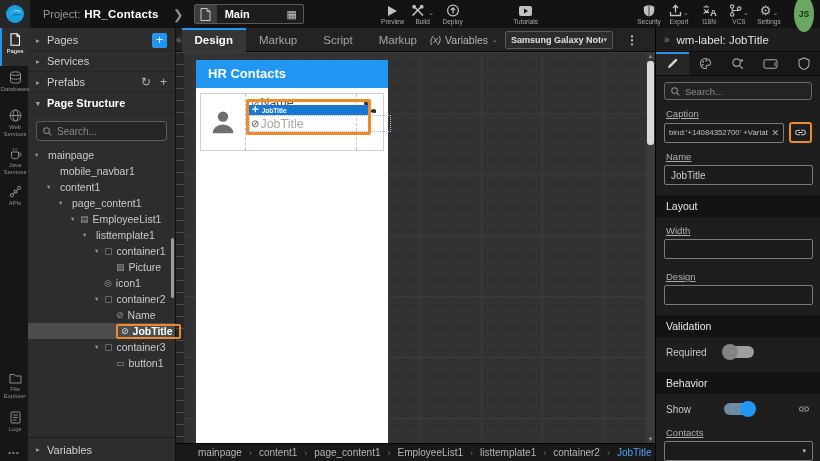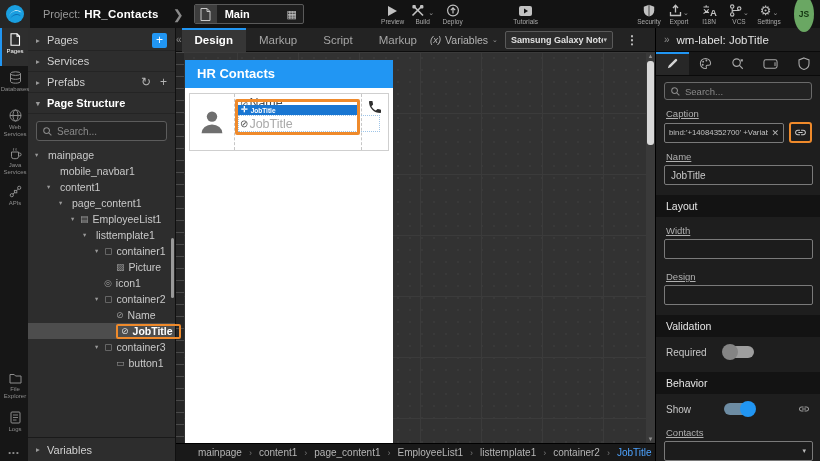--- a/index.html
+++ b/index.html
@@ -86,21 +86,21 @@
   .saveic { padding:0 6px 0 3px; cursor:pointer; display:flex; align-items:center; }
 
   .canvas { position:relative; height:391px; background-color:#323232;
             background-image:
               linear-gradient(#3b3b3b 1px, transparent 1px),
               linear-gradient(90deg, #3b3b3b 1px, transparent 1px),
               radial-gradient(#393939 .8px, transparent .9px);
             background-size:61px 61px, 61px 61px, 12px 12px; overflow:hidden; }
   .ruler { position:absolute; left:0; top:0; width:8px; height:100%; background:#262626;
            background-image:repeating-linear-gradient(180deg,#4a4a4a 0 1px, transparent 1px 12px); }
-  .phone { position:absolute; left:9px; top:8px; width:208px; height:383px; background:#fff; }
+  .phone { position:absolute; left:20px; top:8px; width:192px; height:383px; background:#fff; }
   .phead { height:28px; background:#2196f3; color:#fff; font-weight:bold; font-size:13px; line-height:28px;
            padding-left:12px; }
   .pcard { margin:5px 4px 0; border:1px solid #cfcfcf; height:58px; display:flex; position:relative; }
   .pav { width:44px; display:flex; align-items:center; justify-content:center; }
   .pmid { flex:1; border-left:1px dashed #c6c6c6; border-right:1px dashed #c6c6c6; position:relative; padding:2px 0 0 5px; overflow:visible; }
   .pname { font-size:12.5px; color:#4a4a4a; display:flex; align-items:center; gap:1px; }
   .pname .slash { color:#666; font-size:10px; }
   .selbar { position:absolute; left:3px; top:11px; width:120px; height:10px; background:#1976d2; display:flex;
             align-items:center; gap:3px; padding-left:3px; z-index:2; }
   .selbar .mv { color:#fff; font-size:8px; font-weight:bold; line-height:8px; }

